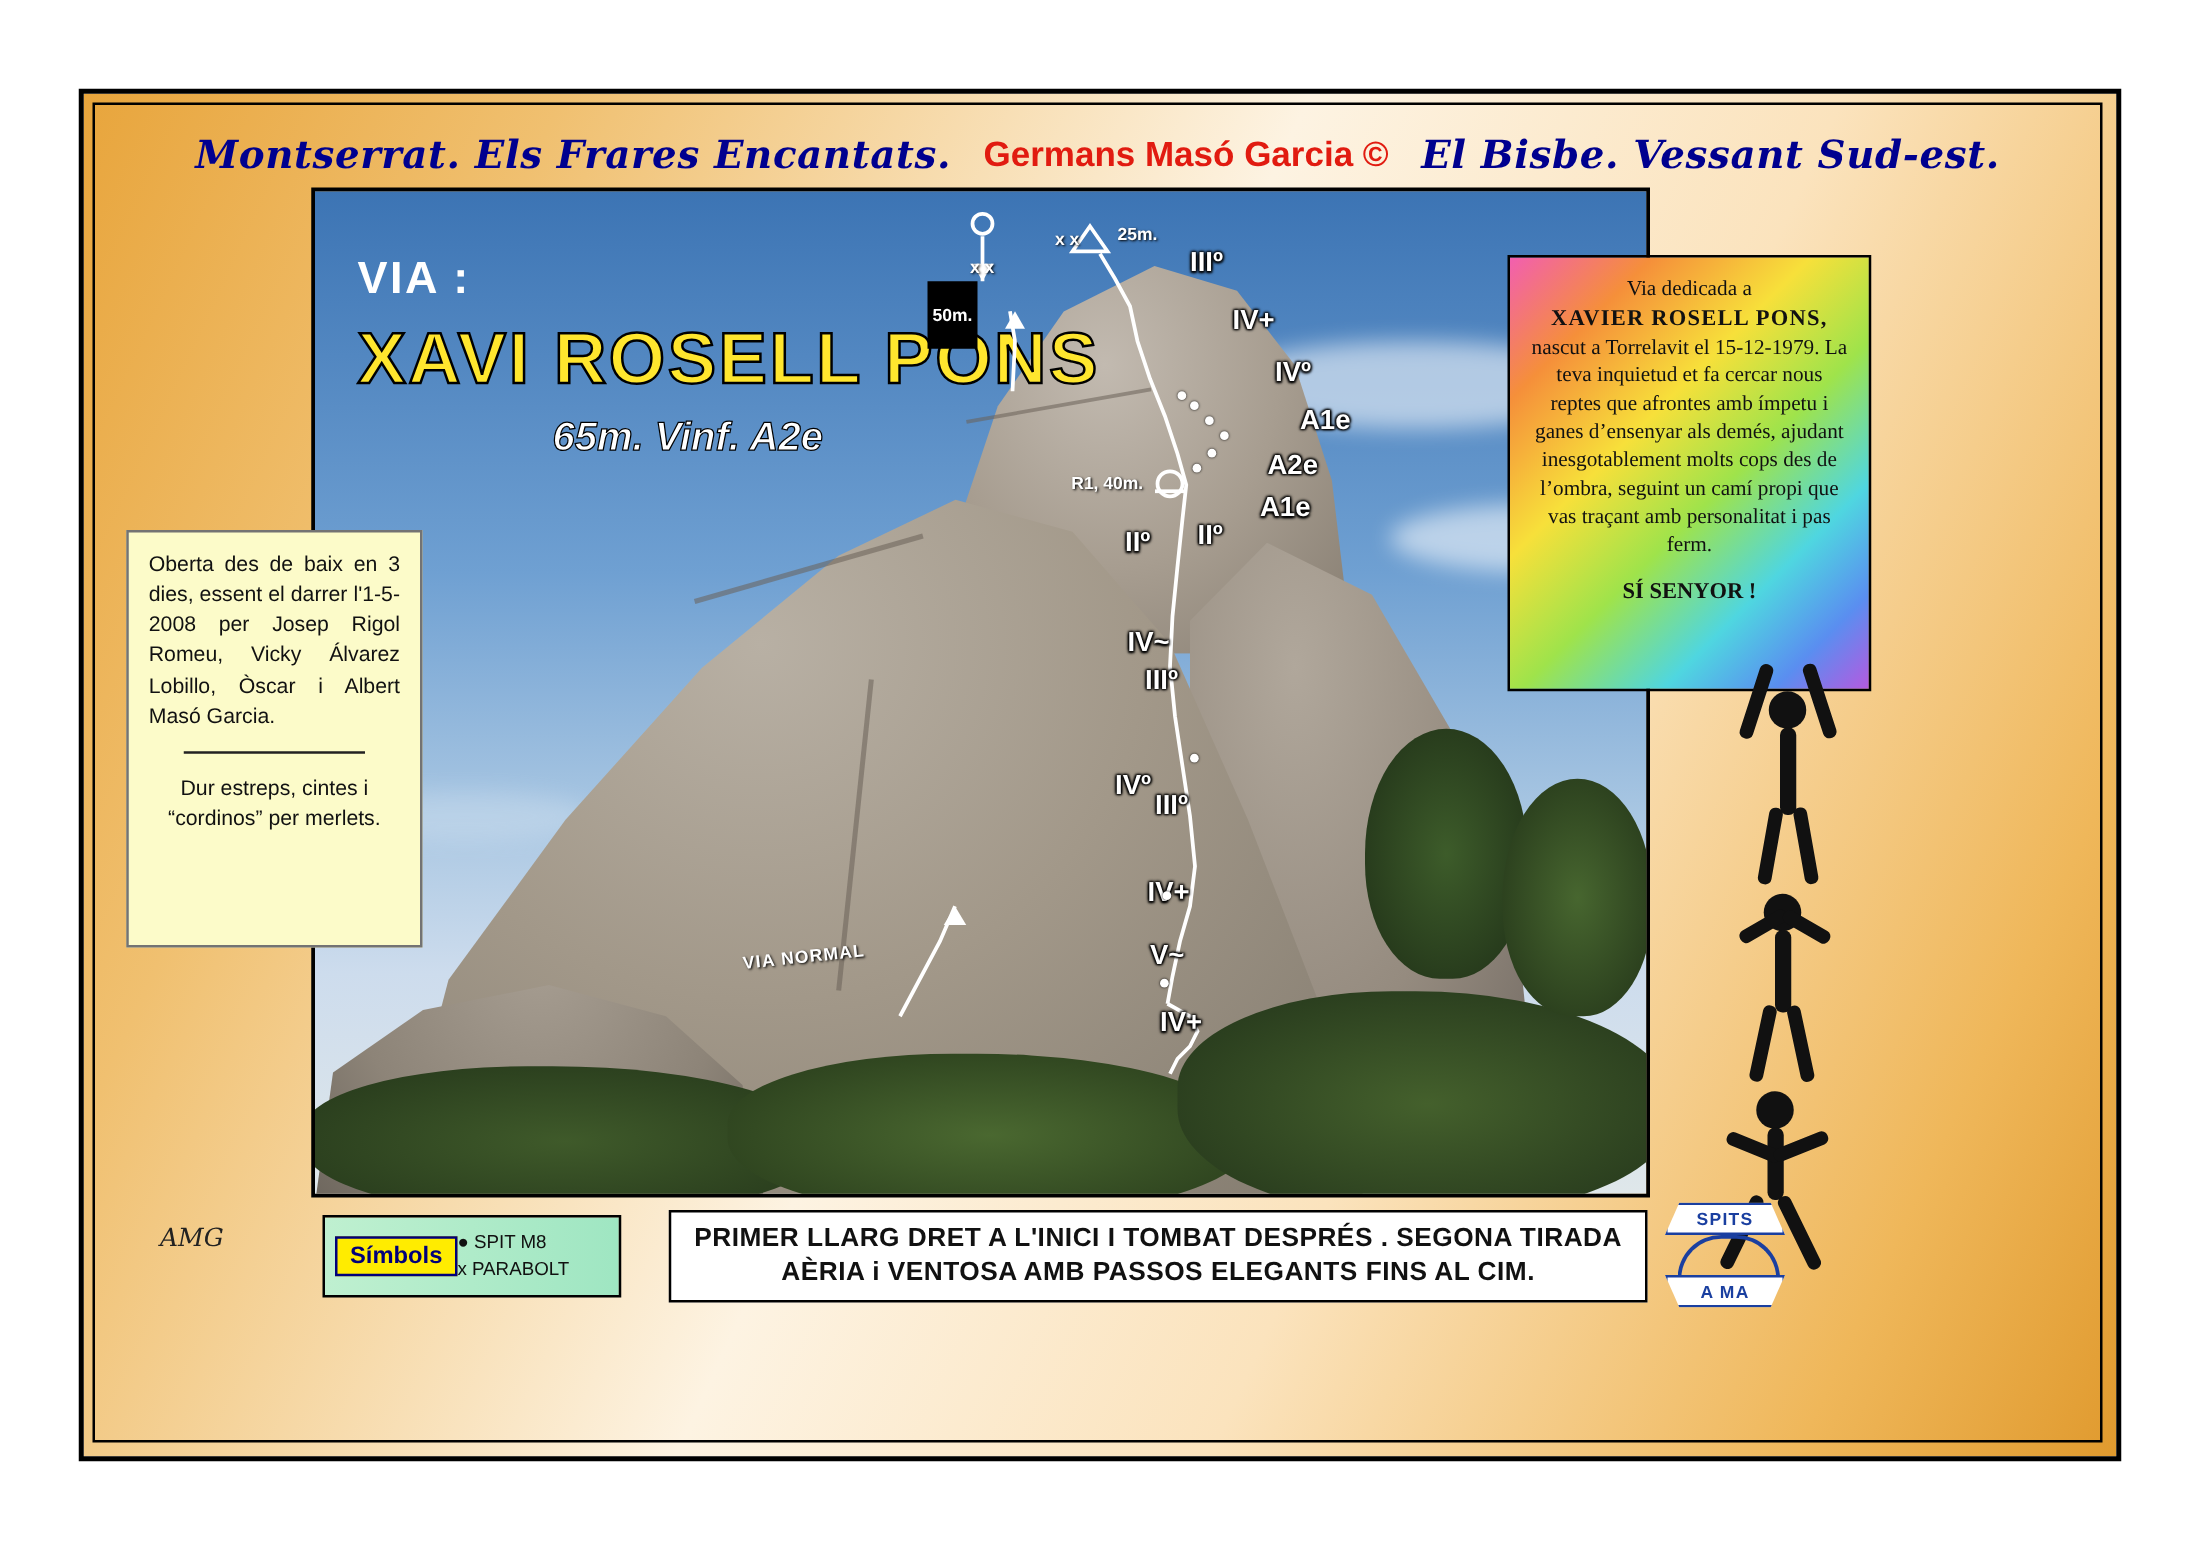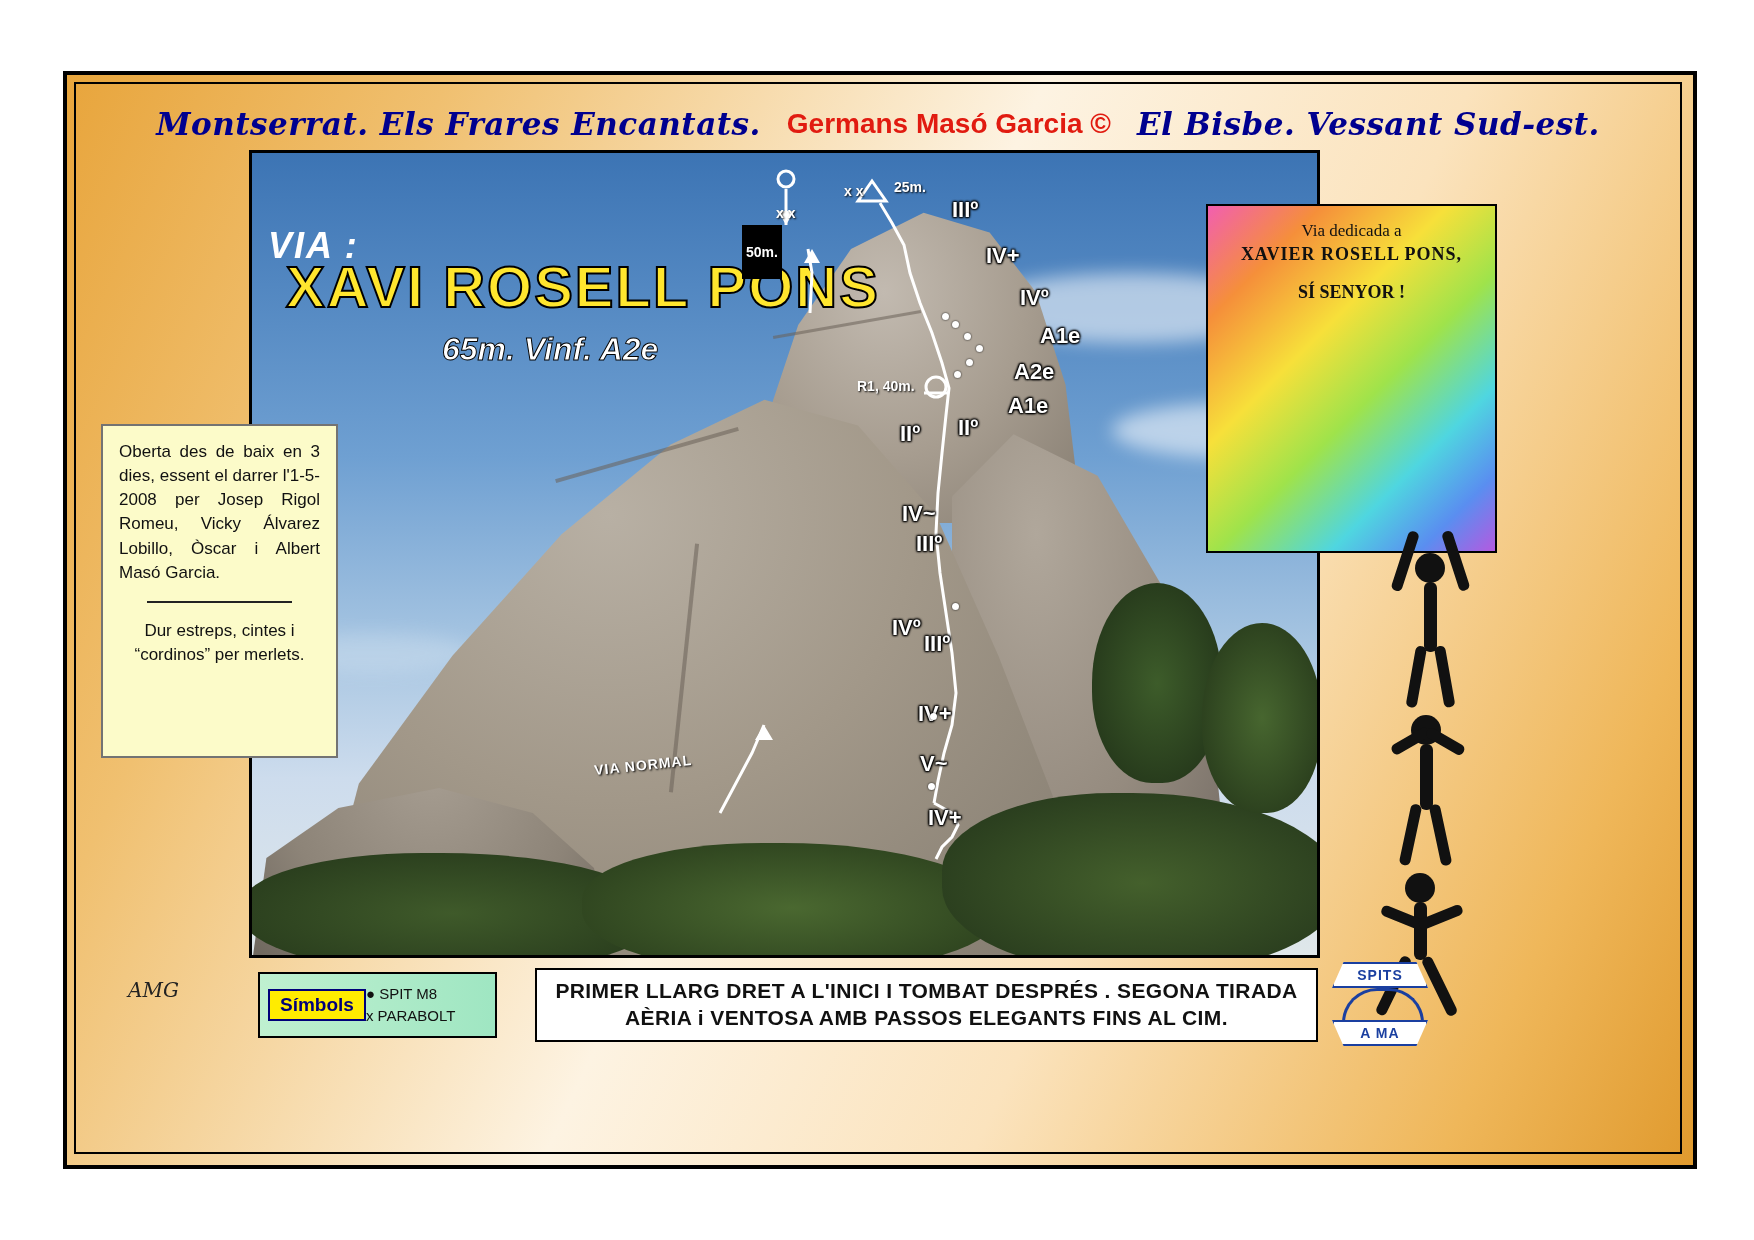--- a/index.html
+++ b/index.html
@@ -34,21 +34,21 @@
      background:radial-gradient(ellipse at 30% 25%, #b0a79b 0%, #958b7f 55%, #6f6760 100%);
      clip-path:polygon(0% 100%, 0% 18%, 22% 6%, 52% 14%, 78% 38%, 94% 68%, 100% 100%);}
   .rock-low-left{left:0px;top:560px;width:360px;height:250px;
      background:radial-gradient(ellipse at 50% 20%, #a79e92 0%, #8d8478 60%, #6d665d 100%);
      clip-path:polygon(0% 100%, 4% 58%, 24% 38%, 52% 30%, 78% 40%, 95% 62%, 100% 100%);}
   .crack{position:absolute;background:#6a6158;opacity:.55;}
   .veg{position:absolute;border-radius:45% 55% 50% 50%;}
   .tree{position:absolute;border-radius:50% 50% 46% 46%;}
 
   .photo-txt{position:absolute;color:#fff;font-weight:bold;}
-  .via-label{left:16px;top:48px;font-size:36px;font-style:italic;letter-spacing:2px;font-family:"Liberation Sans",sans-serif;margin-top:24px;}
+  .via-label{left:34px;top:48px;font-size:36px;letter-spacing:2px;font-family:"Liberation Sans",sans-serif;}
   .route-name{left:34px;top:100px;font-size:58px;color:#ffe62e;-webkit-text-stroke:2px #000;letter-spacing:2px;font-family:"Liberation Sans",sans-serif;}
   .route-sub{left:190px;top:178px;font-size:32px;font-style:italic;color:#fff;-webkit-text-stroke:1px #000;}
 
   .grade{position:absolute;color:#fff;font-weight:bold;font-size:22px;text-shadow:1px 1px 2px #000,-1px -1px 2px #000,1px -1px 2px #000,-1px 1px 2px #000;}
   .smalltxt{position:absolute;color:#fff;font-weight:bold;font-size:14px;text-shadow:1px 1px 2px #000;}
   .bolt{position:absolute;width:7px;height:7px;border-radius:50%;background:#fff;box-shadow:0 0 2px #000;}
   .vianormal{position:absolute;left:342px;top:604px;color:#fff;font-size:14px;font-weight:bold;letter-spacing:1px;transform:rotate(-6deg);text-shadow:1px 1px 2px #000;}
 
   
   .box-left{position:absolute;left:101px;top:424px;width:237px;height:334px;background:#fcfbc9;border:2px solid #737373;padding:14px 16px;box-sizing:border-box;}
@@ -175,20 +175,21 @@
 
   <div class="box-left">
     <p>Oberta des de baix en 3 dies, essent el darrer l'1-5-2008 per Josep Rigol Romeu, Vicky Álvarez Lobillo, Òscar i Albert Masó Garcia.</p>
     <div class="rule"></div>
     <p class="ctr">Dur estreps, cintes i “cordinos” per merlets.</p>
   </div>
 
   <div class="box-right">
     <p>Via dedicada a</p>
     <p class="nm">XAVIER ROSELL PONS,</p>
+    <p>nascut a Torrelavit el 15-12-1979. La teva inquietud et fa cercar nous reptes que afrontes amb ímpetu i ganes d’ensenyar als demés, ajudant inesgotablement molts cops des de l’ombra, seguint un camí propi que vas traçant amb personalitat i pas ferm.</p>
     <p class="sen">SÍ SENYOR !</p>
   </div>
 
   <svg class="climbers" viewBox="0 0 200 520">
     <g fill="#111">
       <circle cx="100" cy="48" r="15"></circle>
         <rect x="94" y="62" width="13" height="70" rx="6"></rect>
       <rect x="70" y="10" width="11" height="62" rx="5" transform="rotate(18 75 40)"></rect>
       <rect x="120" y="10" width="11" height="62" rx="5" transform="rotate(-18 125 40)"></rect>
       <rect x="82" y="126" width="11" height="62" rx="5" transform="rotate(10 88 150)"></rect>

